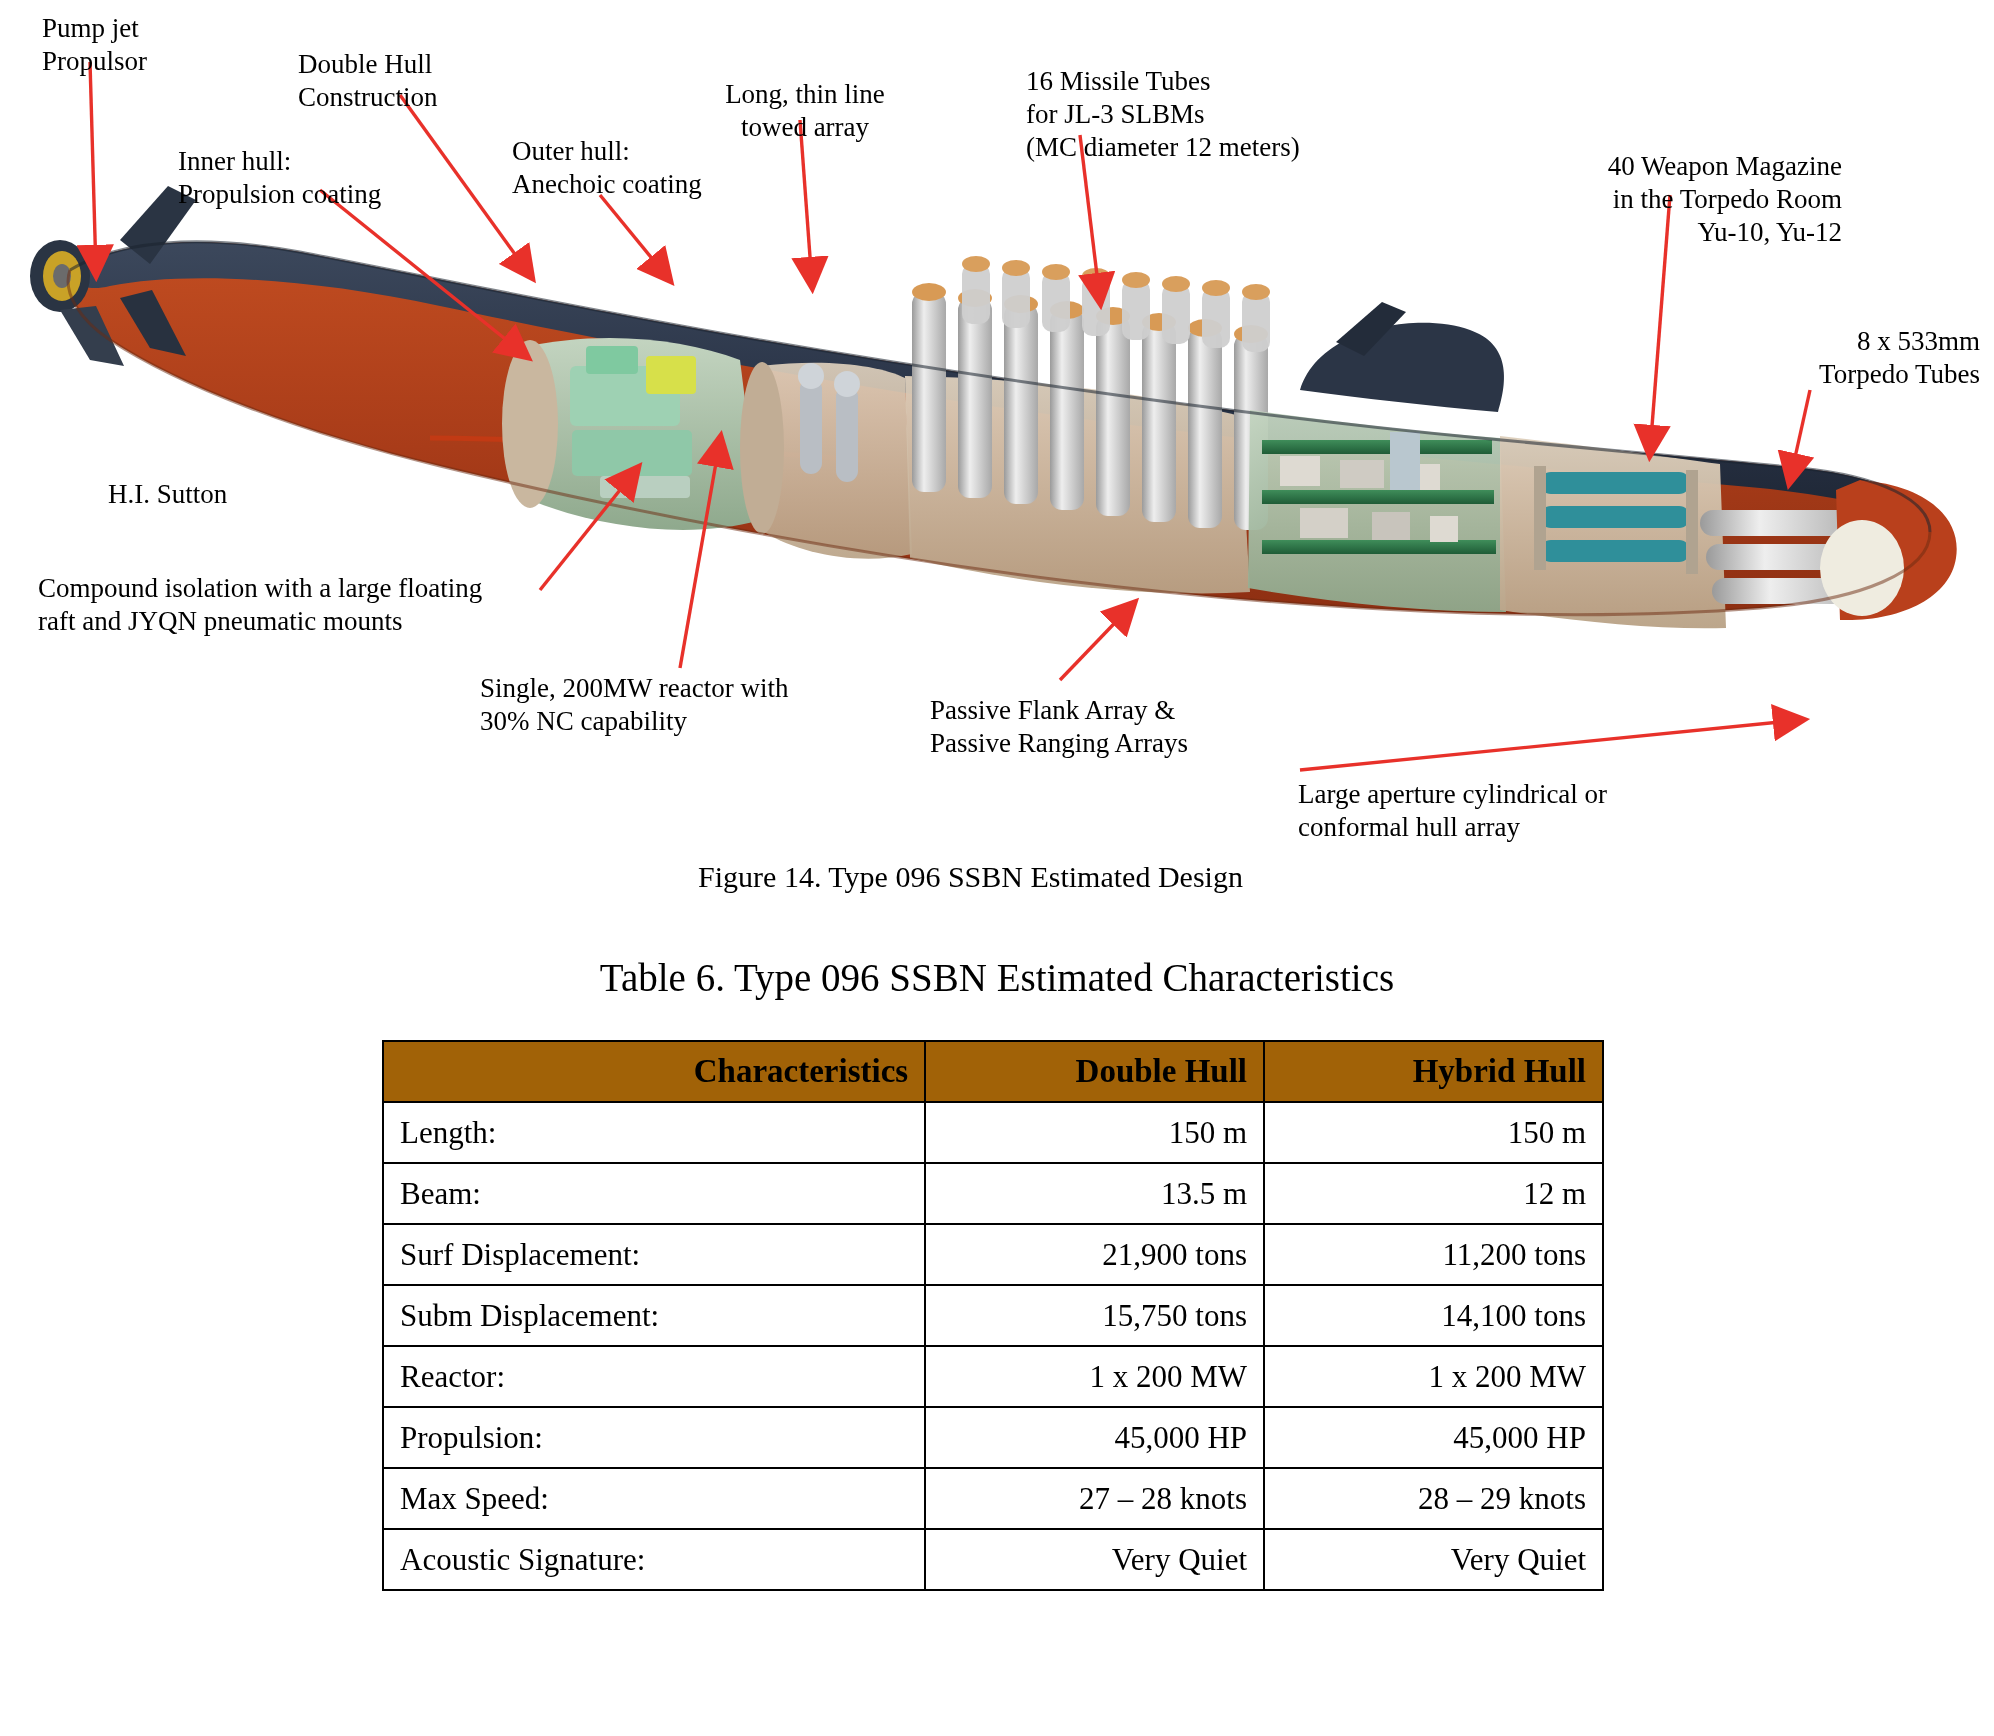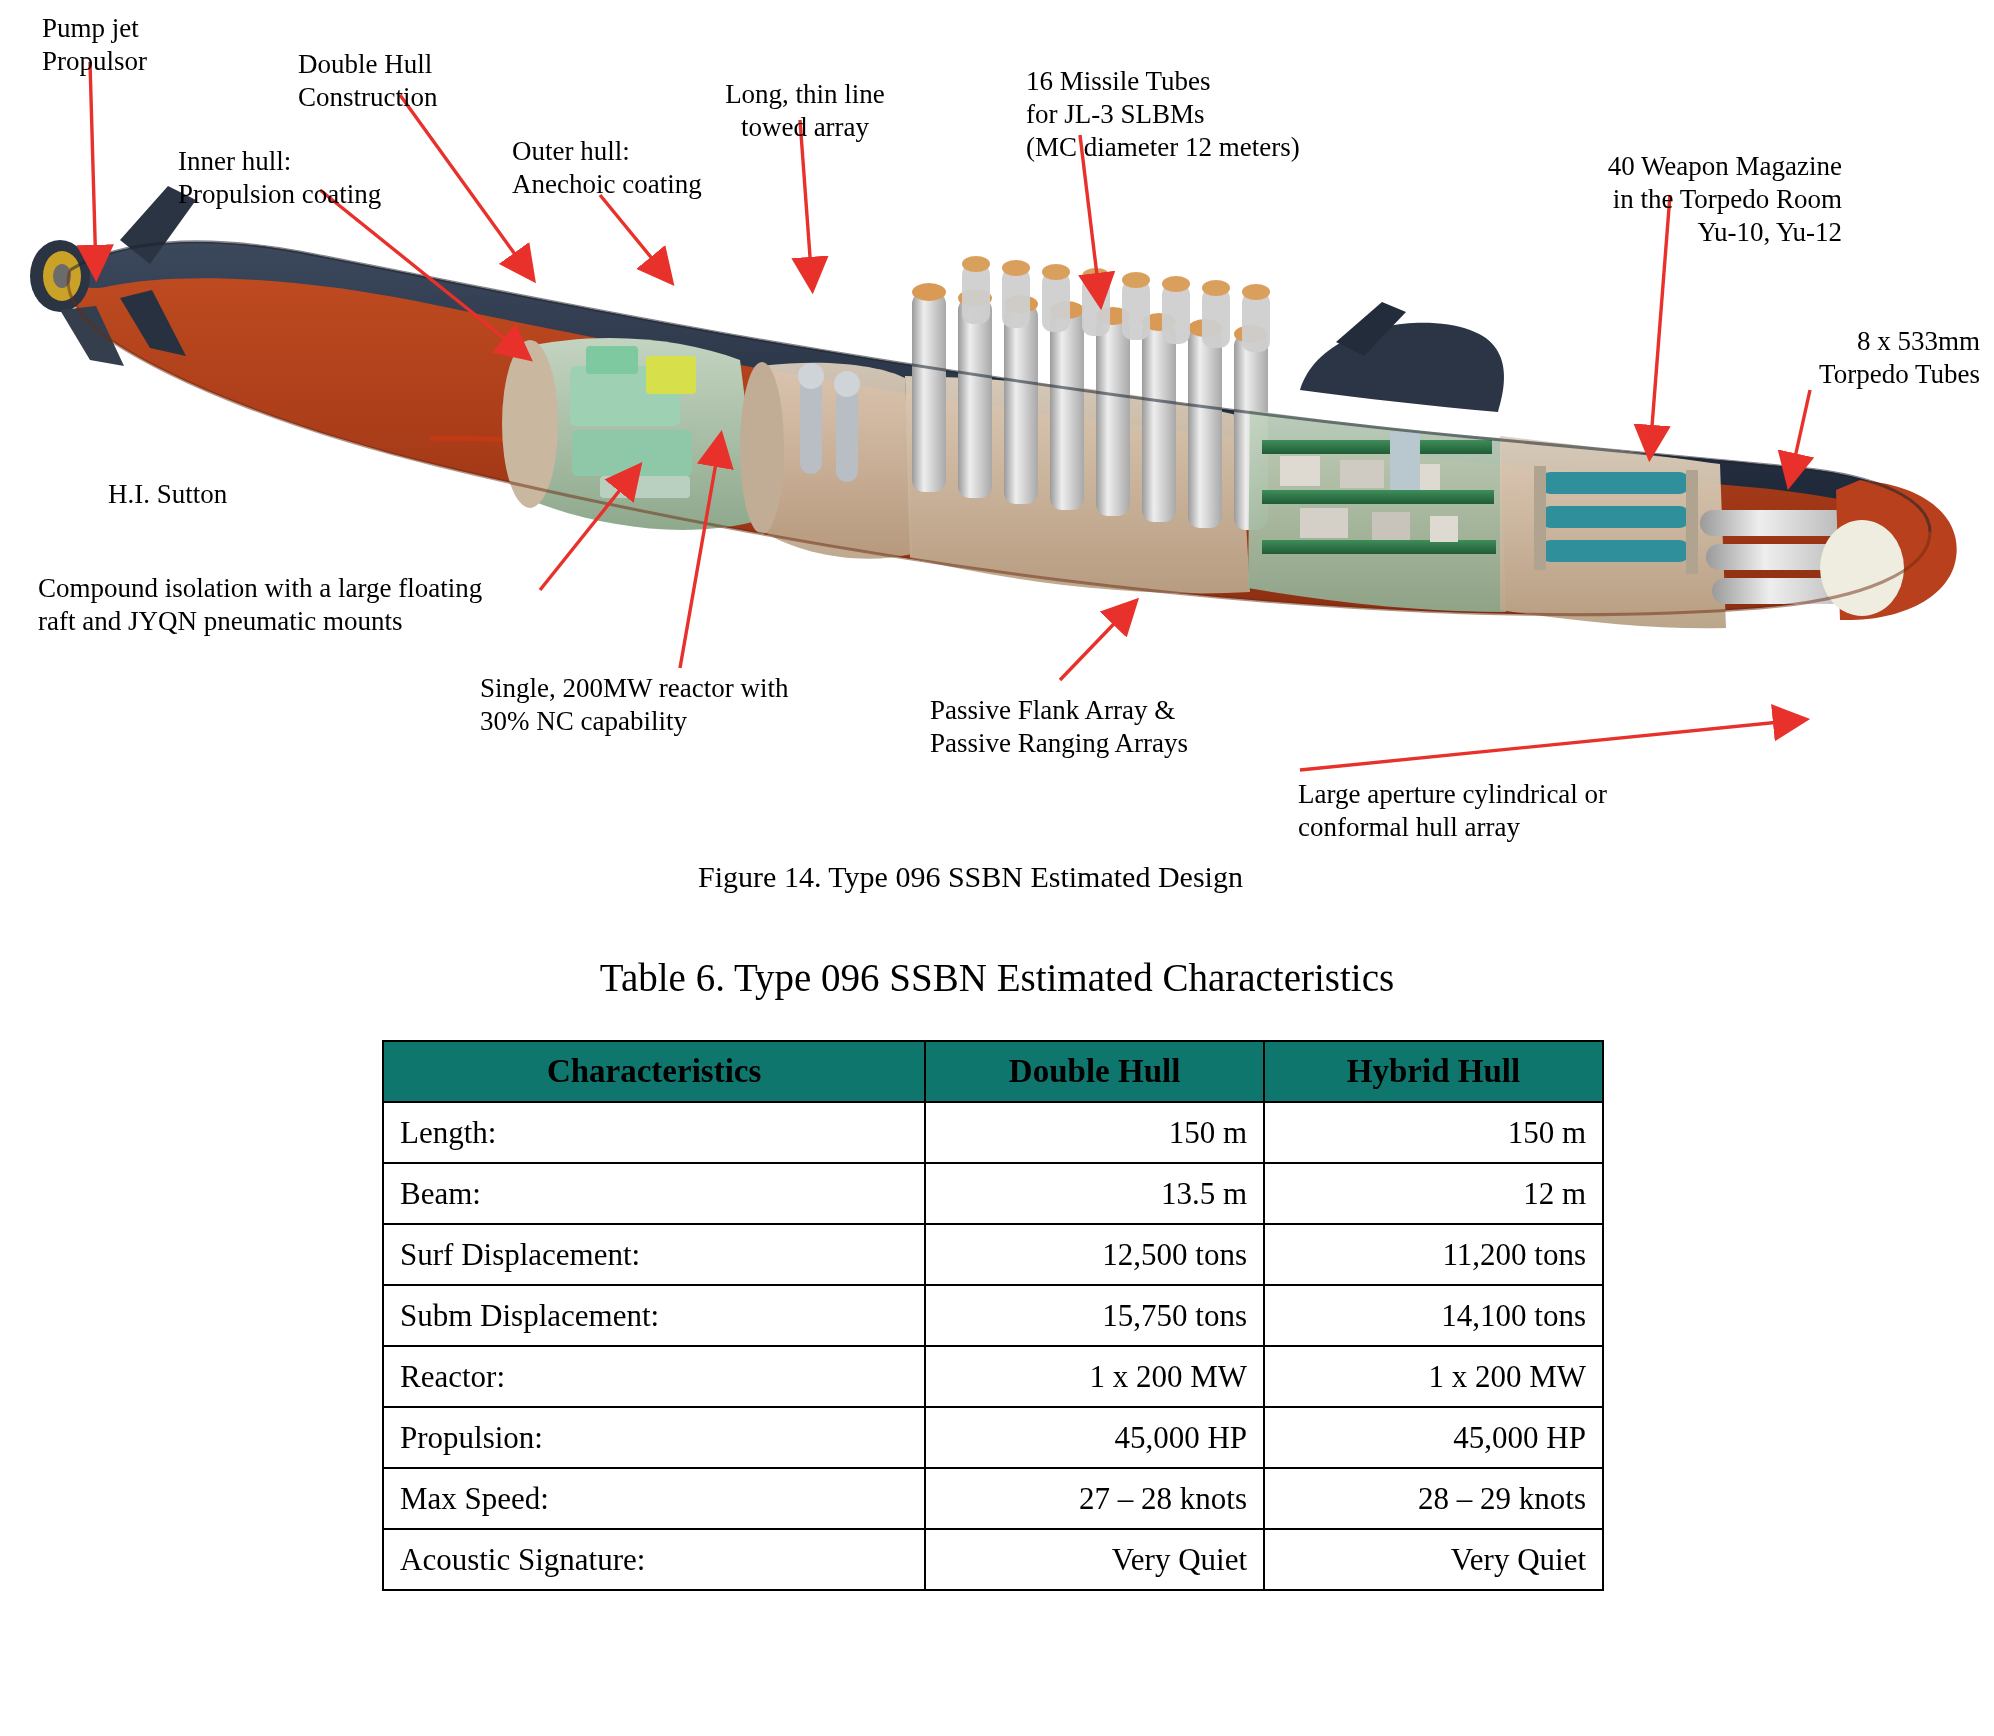--- a/index.html
+++ b/index.html
@@ -81,23 +81,23 @@
     border-collapse: collapse;
     font-size: 31px;
     font-family: "Liberation Serif", serif;
   }
   #char-table th, #char-table td {
     border: 2px solid #000;
     height: 59px;
     padding: 0 16px;
   }
   #char-table thead th {
-    background: #0f766e;
+    background: #a16207;
     font-weight: bold;
-    text-align: center;
+    text-align: right;
     font-size: 33px;
   }
   #char-table tbody td.label {
     text-align: left;
     width: 530px;
   }
   #char-table tbody td.val {
     text-align: right;
     width: 320px;
   }
@@ -336,21 +336,21 @@
       <td class="val">150 m</td>
       <td class="val">150 m</td>
     </tr>
     <tr>
       <td class="label">Beam:</td>
       <td class="val">13.5 m</td>
       <td class="val">12 m</td>
     </tr>
     <tr>
       <td class="label">Surf Displacement:</td>
-      <td class="val">12,500 tons</td>
+      <td class="val">21,900 tons</td>
       <td class="val">11,200 tons</td>
     </tr>
     <tr>
       <td class="label">Subm Displacement:</td>
       <td class="val">15,750 tons</td>
       <td class="val">14,100 tons</td>
     </tr>
     <tr>
       <td class="label">Reactor:</td>
       <td class="val">1 x 200 MW</td>

